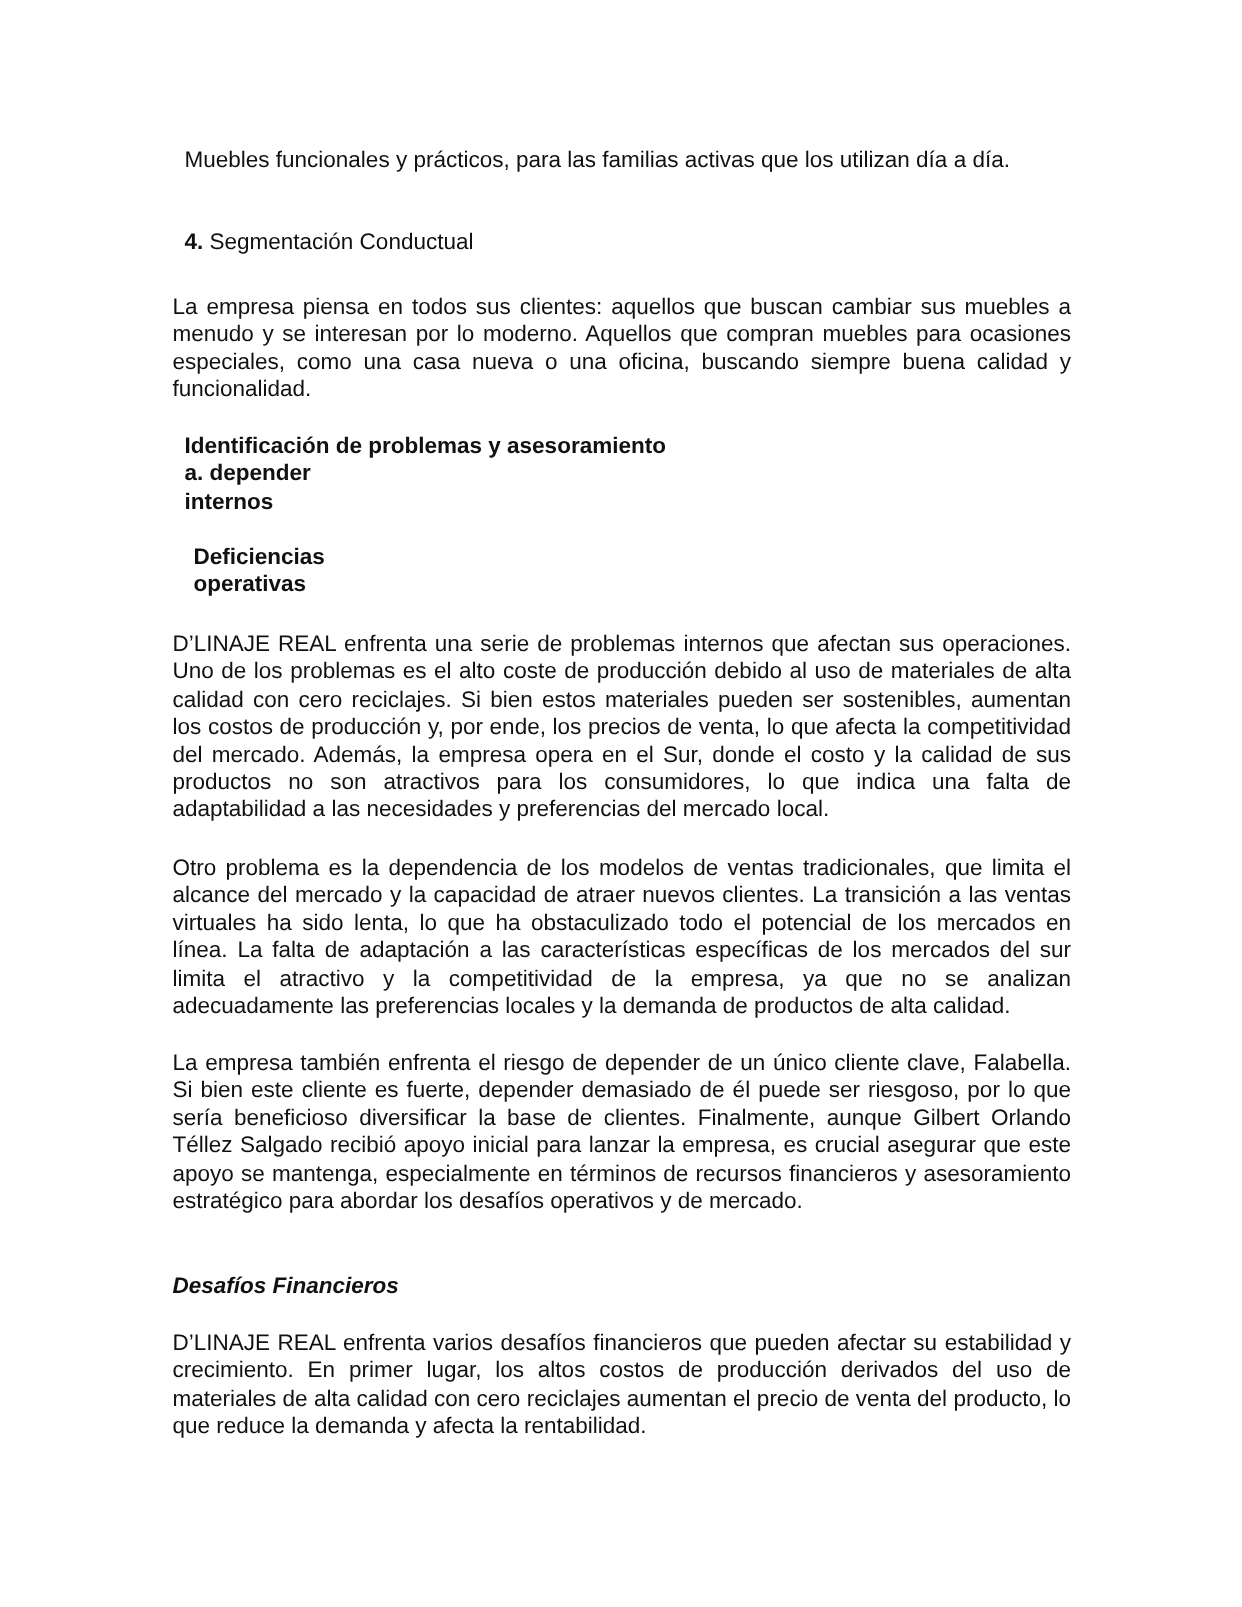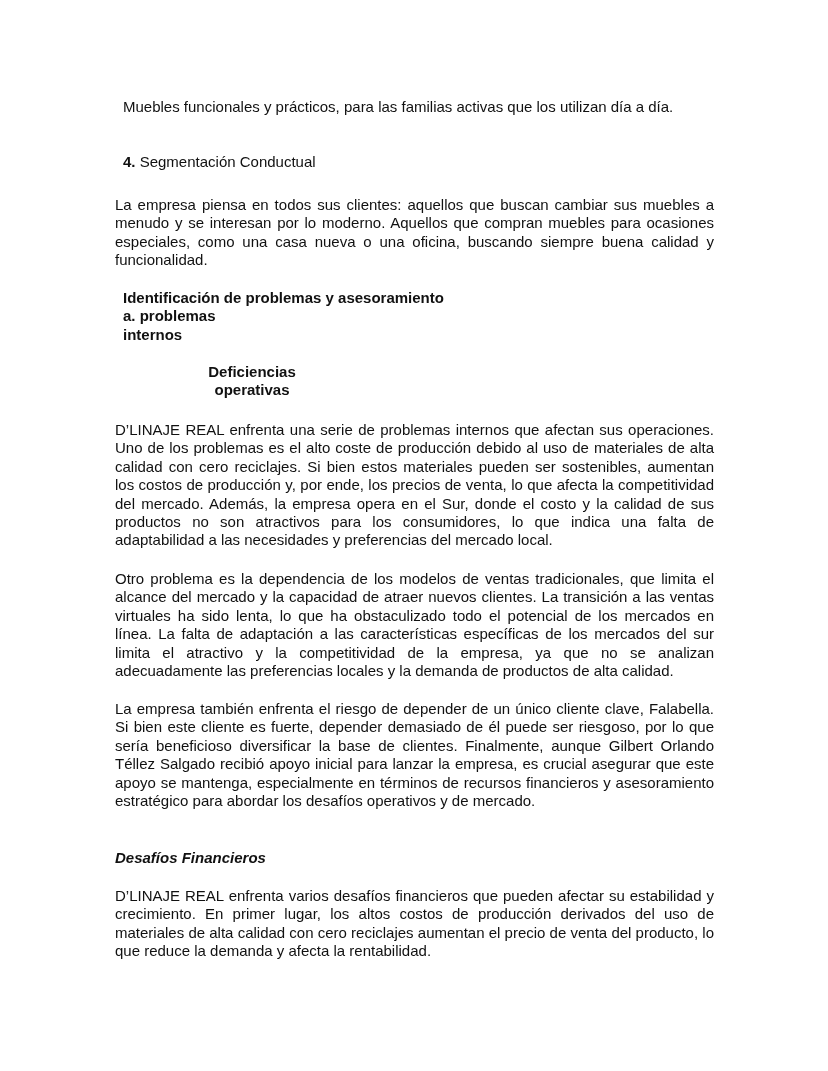--- a/index.html
+++ b/index.html
@@ -21,25 +21,25 @@
   <div class="blk" style="left:123px; top:98px; width:575px;">Muebles funcionales y prácticos, para las familias activas que los utilizan día a día.</div>
 
   <div class="blk" style="left:123px; top:153px; width:400px;">
     <span class="bold">4.</span><span> Segmentación Conductual</span>
   </div>
 
   <div class="blk just" style="left:115px; top:196px; width:599px;">La empresa piensa en todos sus clientes: aquellos que buscan cambiar sus muebles a menudo y se interesan por lo moderno. Aquellos que compran muebles para ocasiones especiales, como una casa nueva o una oficina, buscando siempre buena calidad y funcionalidad.</div>
 
   <div class="blk bold" style="left:123px; top:289px; width:500px;">
     <span class="line">Identificación de problemas y asesoramiento</span>
-    <span class="line">a. problemas</span>
+    <span class="line">a. depender</span>
     <span class="line">internos</span>
   </div>
 
-  <div class="blk bold" style="left:102px; top:363px; width:300px;text-align:center;">
+  <div class="blk bold" style="left:129px; top:363px; width:300px;">
     <span class="line">Deficiencias</span>
     <span class="line">operativas</span>
   </div>
 
   <div class="blk just" style="left:115px; top:421px; width:599px;">D’LINAJE REAL enfrenta una serie de problemas internos que afectan sus operaciones. Uno de los problemas es el alto coste de producción debido al uso de materiales de alta calidad con cero reciclajes. Si bien estos materiales pueden ser sostenibles, aumentan los costos de producción y, por ende, los precios de venta, lo que afecta la competitividad del mercado. Además, la empresa opera en el Sur, donde el costo y la calidad de sus productos no son atractivos para los consumidores, lo que indica una falta de adaptabilidad a las necesidades y preferencias del mercado local.</div>
 
   <div class="blk just" style="left:115px; top:570px; width:599px;">Otro problema es la dependencia de los modelos de ventas tradicionales, que limita el alcance del mercado y la capacidad de atraer nuevos clientes. La transición a las ventas virtuales ha sido lenta, lo que ha obstaculizado todo el potencial de los mercados en línea. La falta de adaptación a las características específicas de los mercados del sur limita el atractivo y la competitividad de la empresa, ya que no se analizan adecuadamente las preferencias locales y la demanda de productos de alta calidad.</div>
 
   <div class="blk just" style="left:115px; top:700px; width:599px;">La empresa también enfrenta el riesgo de depender de un único cliente clave, Falabella. Si bien este cliente es fuerte, depender demasiado de él puede ser riesgoso, por lo que sería beneficioso diversificar la base de clientes. Finalmente, aunque Gilbert Orlando Téllez Salgado recibió apoyo inicial para lanzar la empresa, es crucial asegurar que este apoyo se mantenga, especialmente en términos de recursos financieros y asesoramiento estratégico para abordar los desafíos operativos y de mercado.</div>
 

